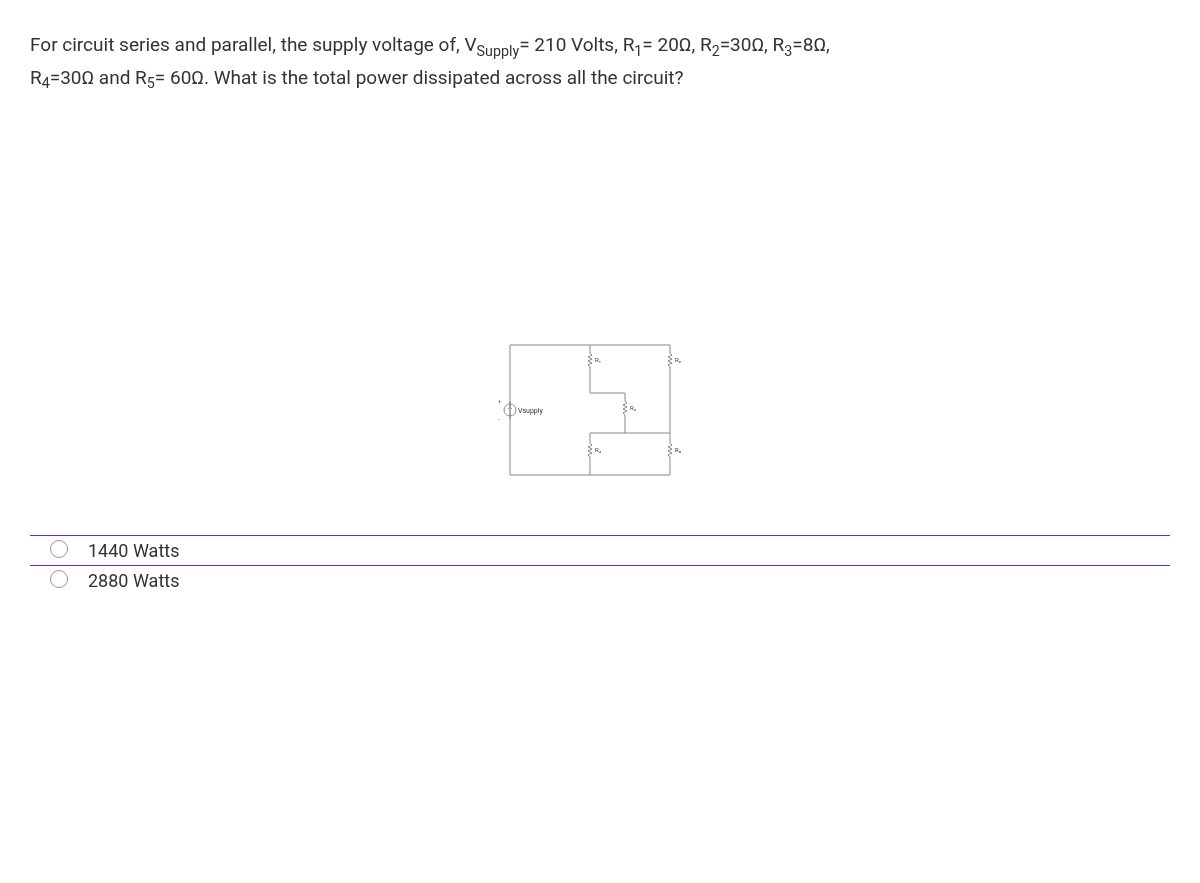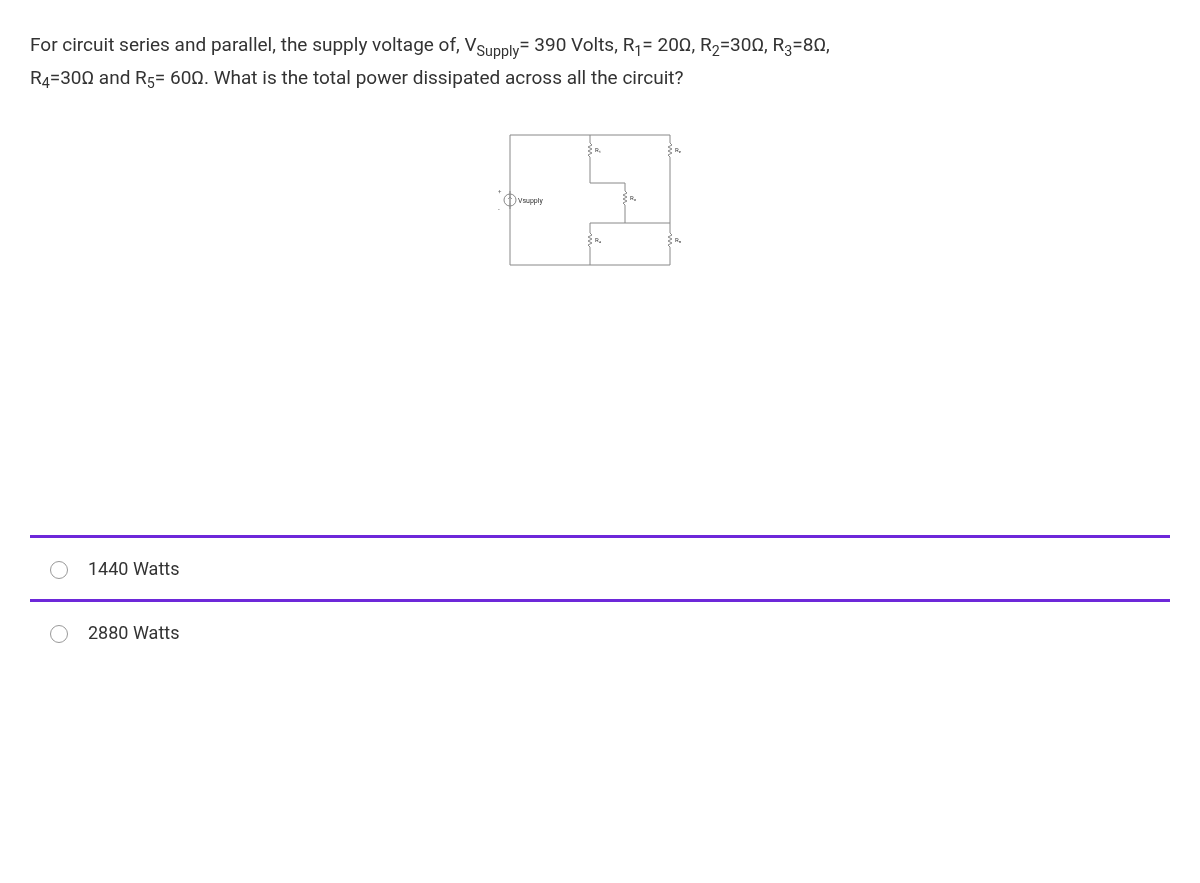--- a/index.html
+++ b/index.html
@@ -17,36 +17,36 @@
     margin-bottom: 20px;
   }
   .question sub {
     font-size: 0.75em;
     vertical-align: sub;
     margin-top: 36px;
   }
   .diagram-area {
     display: flex;
     justify-content: center;
-    align-items: flex-start;
+    align-items: flex-end;
     height: 380px;
     margin-bottom: 30px;
   }
   .circuit-svg {
     width: 220px;
     height: 170px;
   }
   .options {
     margin-top: 40px;
   }
   .option-row {
     display: flex;
-    align-items: flex-end;
-    padding: 20px 0;
-    border-top: 3px solid #6d28d9;
+    align-items: flex-start;
+    padding: 4px 0;
+    border-top: 1px solid #6d28d9;
     cursor: pointer;
   }
   .option-row input[type="radio"] {
     width: 18px;
     height: 18px;
     margin: 0 20px 0 20px;
     cursor: pointer;
     appearance: none;
     border: 1.5px solid #999;
     border-radius: 50%;
@@ -56,21 +56,21 @@
     font-size: 18px;
     color: #333;
     cursor: pointer;
   }
 </style>
 </head>
 <body>
 
 <div class="question">
   <div>
-    <span>For circuit series and parallel, the supply voltage of, V</span><sub>Supply</sub><span>= 390 Volts, R</span><sub>1</sub><span>= 20Ω, R</span><sub>2</sub><span>=30Ω, R</span><sub>3</sub><span>=8Ω,</span>
+    <span>For circuit series and parallel, the supply voltage of, V</span><sub>Supply</sub><span>= 210 Volts, R</span><sub>1</sub><span>= 20Ω, R</span><sub>2</sub><span>=30Ω, R</span><sub>3</sub><span>=8Ω,</span>
   </div>
   <div>
     <span>R</span><sub>4</sub><span>=30Ω and R</span><sub>5</sub><span>= 60Ω. What is the total power dissipated across all the circuit?</span>
   </div>
 </div>
 
 <div class="diagram-area">
   <svg class="circuit-svg" viewBox="0 0 220 170">
 
     <line x1="20" y1="20" x2="20" y2="150" stroke="#888" stroke-width="1"></line>

